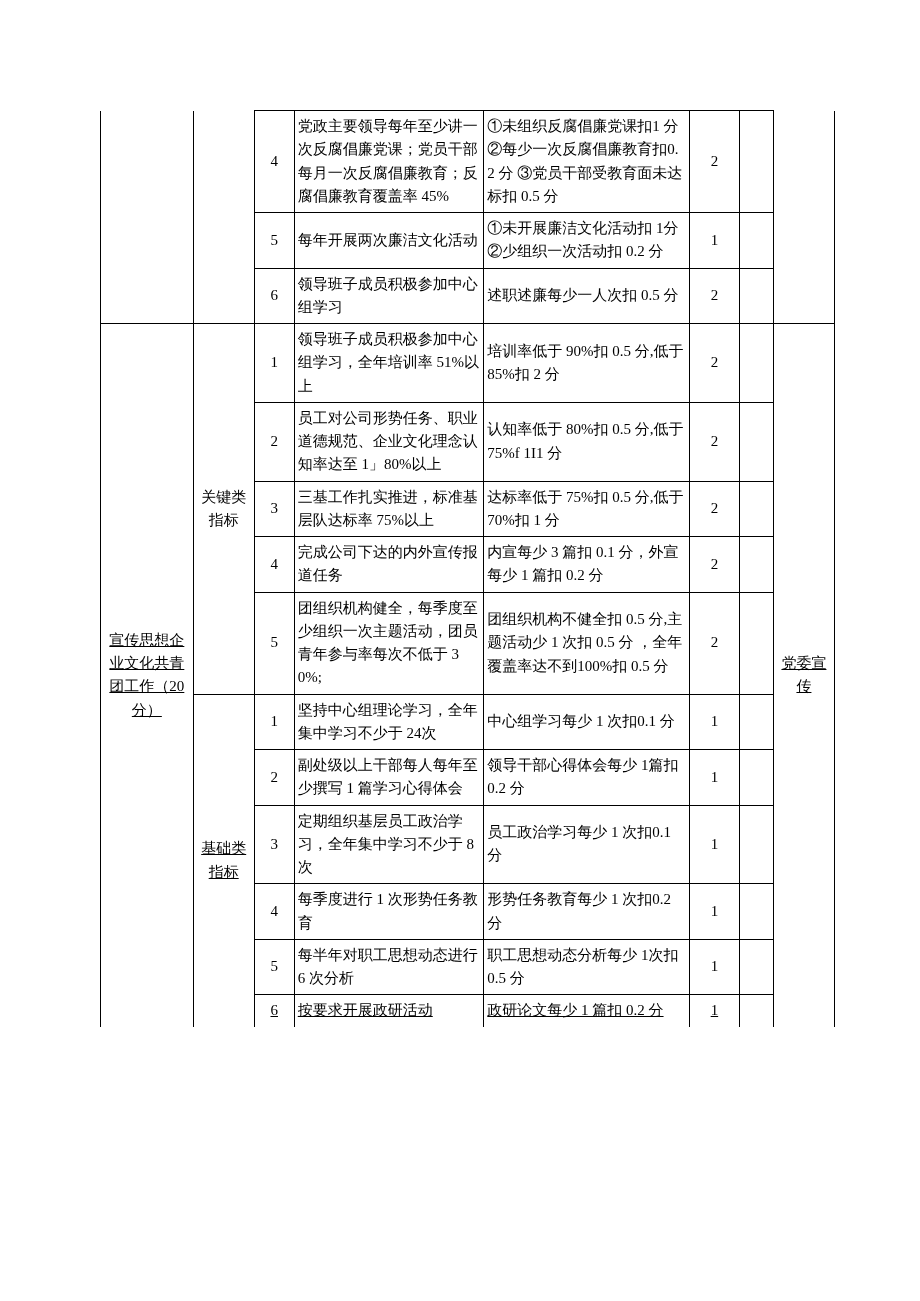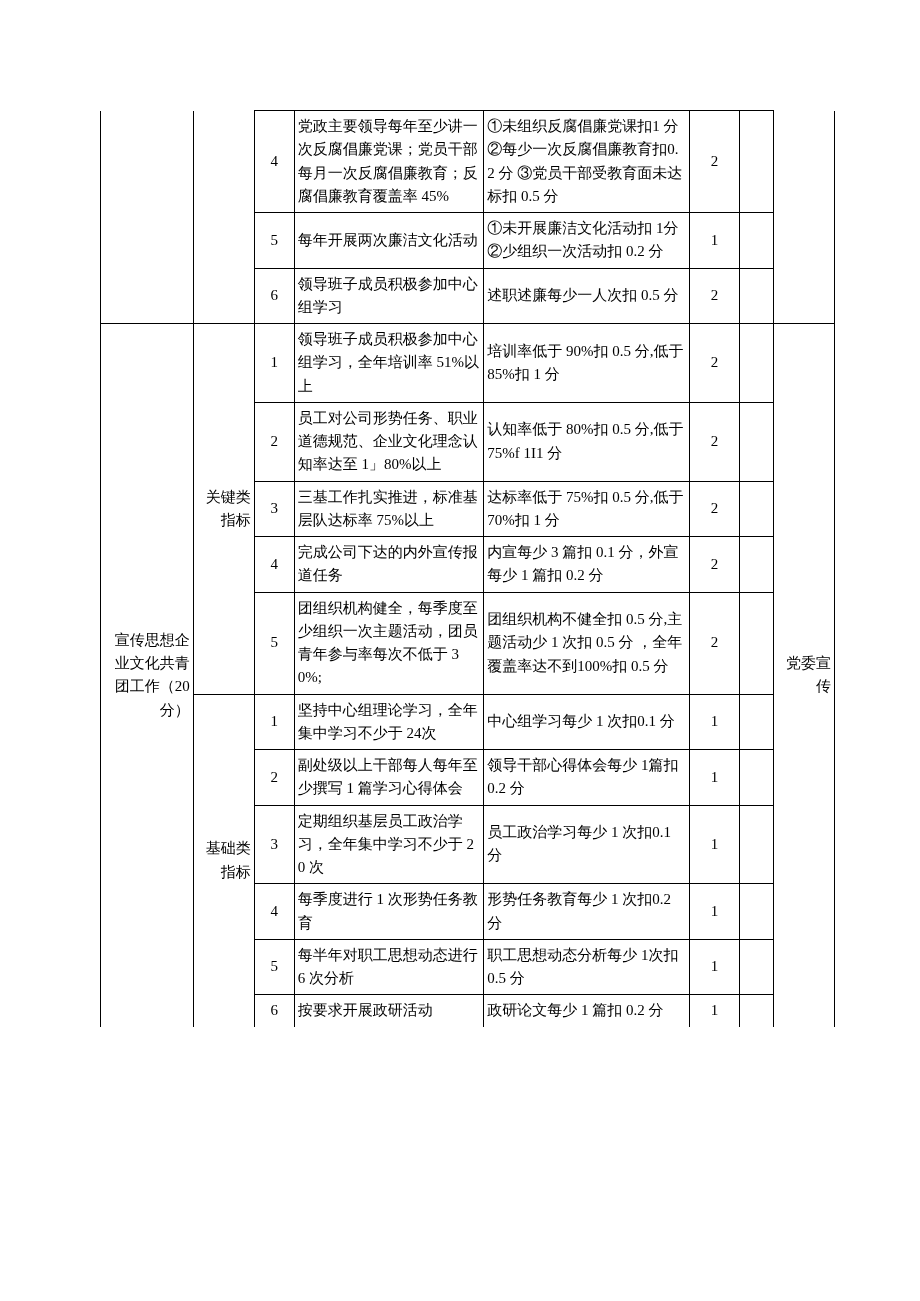--- a/index.html
+++ b/index.html
@@ -33,25 +33,25 @@
     col.c1 { width: 88px; }
     col.c2 { width: 58px; }
     col.c3 { width: 38px; }
     col.c4 { width: 180px; }
     col.c5 { width: 195px; }
     col.c6 { width: 48px; }
     col.c7 { width: 32px; }
     col.c8 { width: 58px; }
     .c { text-align: center; }
     .vtext {
-      text-align: right;
+      text-align: center;
       margin-left: 20px;
     }
     .no-top    { border-top: none; }
-    .no-bottom { border-bottom: none; }
+    .no-bottom { border-bottom: none; text-decoration: underline; }
   </style>
 </head>
 <body>
 
 <div class="page">
   <table>
     <colgroup>
       <col class="c1">
         <col class="c2">
         <col class="c3">
@@ -91,21 +91,21 @@
       <td>述职述廉每少一人次扣 0.5 分</td>
       <td class="c">2</td>
       <td></td>
     </tr>
 
     <tr>
       <td class="vtext no-bottom" rowspan="11">宣传思想企业文化共青团工作（20分）</td>
       <td class="vtext" rowspan="5">关键类指标</td>
       <td class="c">1</td>
       <td>领导班子成员积极参加中心组学习，全年培训率 51%以上</td>
-      <td>培训率低于 90%扣 0.5 分,低于 85%扣 1 分</td>
+      <td>培训率低于 90%扣 0.5 分,低于 85%扣 2 分</td>
       <td class="c">2</td>
       <td></td>
       <td class="vtext no-bottom" rowspan="11">党委宣传</td>
     </tr>
 
     <tr>
       <td class="c">2</td>
       <td>员工对公司形势任务、职业道德规范、企业文化理念认知率达至 1」80%以上</td>
       <td>认知率低于 80%扣 0.5 分,低于 75%f 1I1 分</td>
       <td class="c">2</td>
@@ -148,21 +148,21 @@
     <tr>
       <td class="c">2</td>
       <td>副处级以上干部每人每年至少撰写 1 篇学习心得体会</td>
       <td>领导干部心得体会每少 1篇扣 0.2 分</td>
       <td class="c">1</td>
       <td></td>
     </tr>
 
     <tr>
       <td class="c">3</td>
-      <td>定期组织基层员工政治学习，全年集中学习不少于 20 次</td>
+      <td>定期组织基层员工政治学习，全年集中学习不少于 8 次</td>
       <td>员工政治学习每少 1 次扣0.1 分</td>
       <td class="c">1</td>
       <td></td>
     </tr>
 
     <tr>
       <td class="c">4</td>
       <td>每季度进行 1 次形势任务教育</td>
       <td>形势任务教育每少 1 次扣0.2 分</td>
       <td class="c">1</td>

